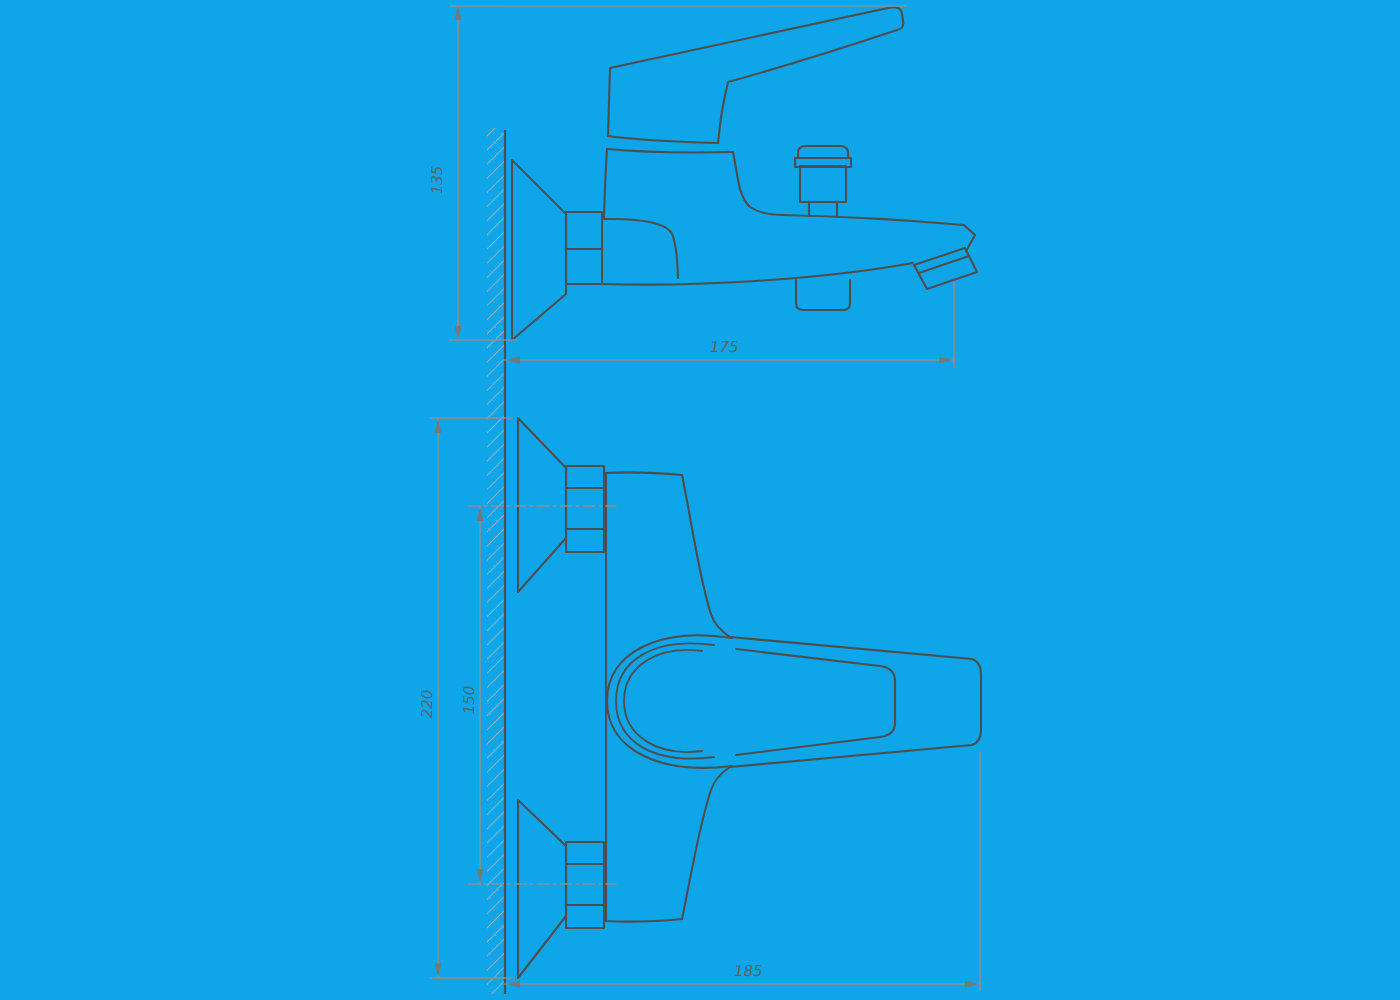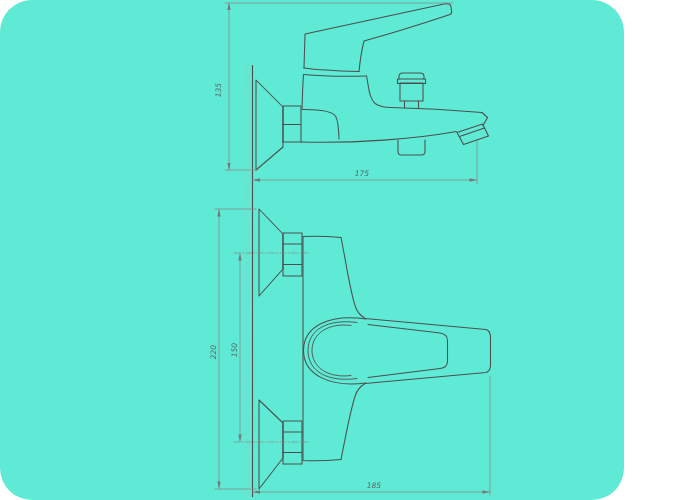--- a/index.html
+++ b/index.html
@@ -1,17 +1,17 @@
 <!DOCTYPE html>
 <html><head>
 <meta charset="utf-8">
 <style>
   html,body{margin:0;padding:0;background:#ffffff;}
-  #stage{position:relative;width:624px;height:500px;background:#5eead4;overflow:hidden;
-         font-family:"DejaVu Sans", sans-serif;border-radius:32px;}
+  #stage{position:relative;width:700px;height:500px;background:#0ea5e9;overflow:hidden;
+         font-family:"DejaVu Sans", sans-serif;}
   svg{display:block;}
   .dimtext{font-family:"DejaVu Sans", sans-serif;font-style:italic;font-size:7.5px;fill:#5f5f5f;}
 </style>
 </head>
 <body>
 
 <div id="stage">
 <svg width="700" height="500" viewBox="0 0 700 500">
 
   <defs>

